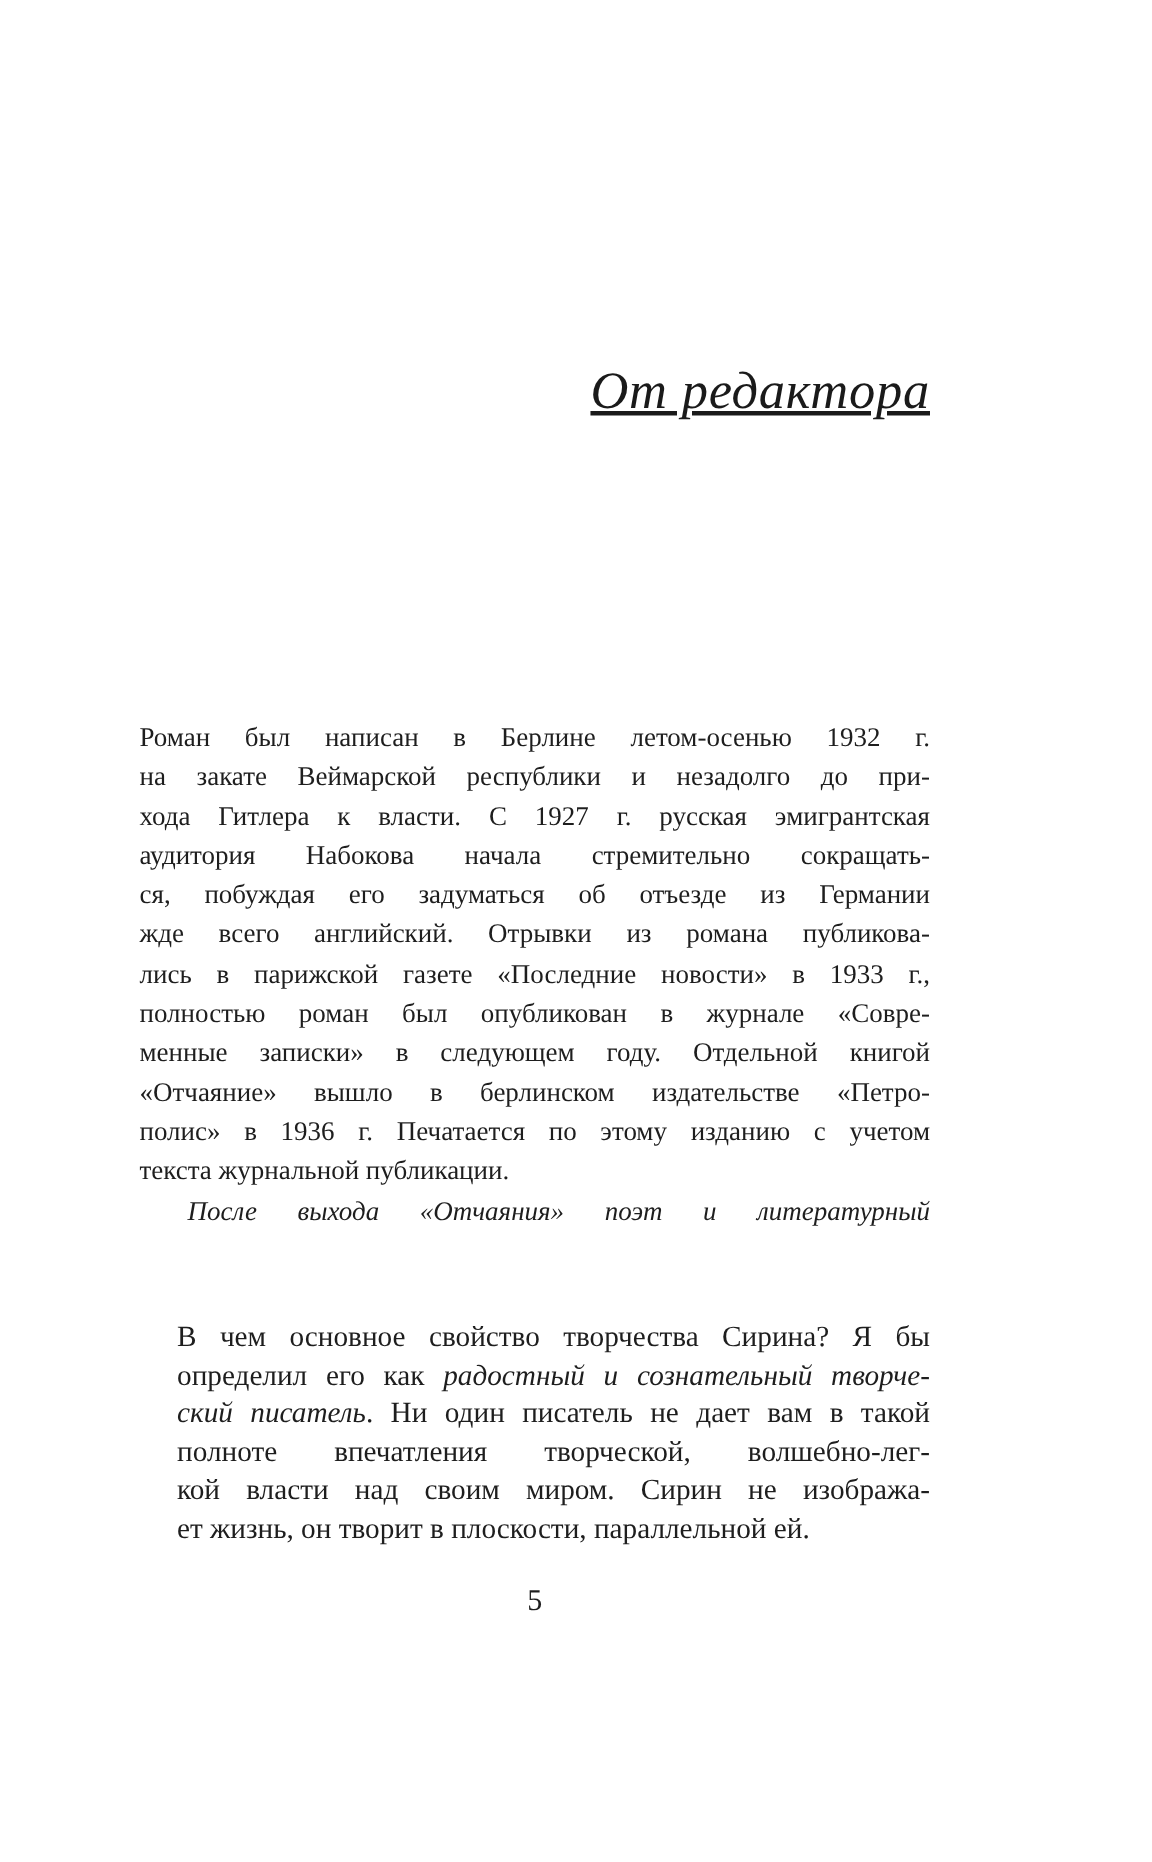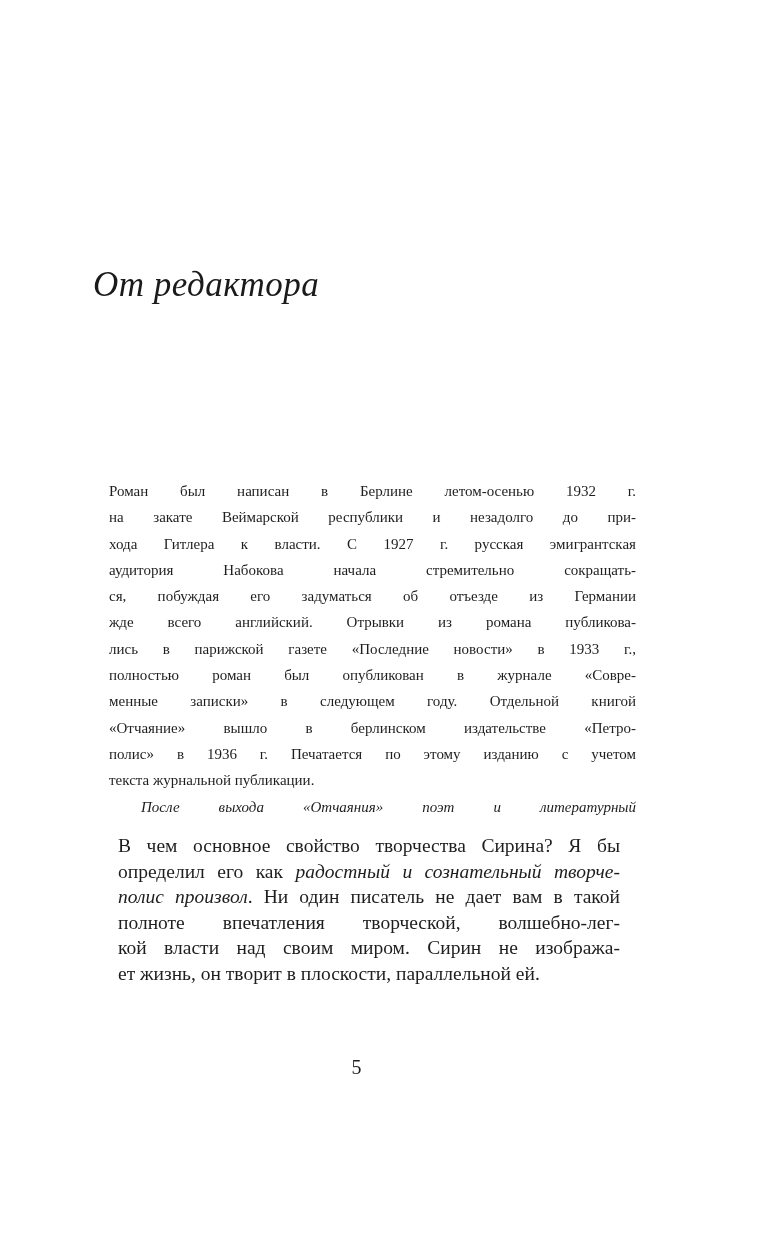--- a/index.html
+++ b/index.html
@@ -11,39 +11,40 @@
     position: relative;
     overflow: hidden;
   }
   .page {
     position: absolute; left: 0; top: 0;
     width: 768px; height: 1241px;
     background: #ffffff;
   }
   .title {
     position: absolute;
-    left: 93px; width: 527px; top: 264px;
-    text-align: left;
+    left: 93px; width: 527px; top: 240px;
+    text-align: right;
     font-size: 35px;
     line-height: 1.2;
     font-style: italic;
     font-weight: normal;
     color: #1a1a1a;
     letter-spacing: 0.5px;
+    text-decoration: underline;
   }
   .body-text {
     position: absolute;
-    left: 109px; width: 527px; top: 478px;
-    font-size: 15px;
+    left: 93px; width: 527px; top: 478px;
+    font-size: 18px;
     line-height: 26.3px;
     color: #1e1e1e;
   }
   .quote-block {
     position: absolute;
-    left: 118px; width: 502px; top: 833px;
+    left: 118px; width: 502px; top: 879px;
     font-size: 19.5px;
     line-height: 25.5px;
     color: #1e1e1e;
   }
   .line {
     text-align: justify;
     text-align-last: justify;
     white-space: normal;
   }
   .line.end { text-align-last: left; }
@@ -75,20 +76,20 @@
       <div class="line">менные записки» в следующем году. Отдельной книгой</div>
       <div class="line">«Отчаяние» вышло в берлинском издательстве «Петро-</div>
       <div class="line">полис» в 1936 г. Печатается по этому изданию с учетом</div>
       <div class="line end">текста журнальной публикации.</div>
       <div class="line indent">После выхода «Отчаяния» поэт и литературный</div>
     </div>
 
   <div class="quote-block">
       <div class="line"><span>В чем основное свойство творчества Сирина? Я бы</span></div>
       <div class="line"><span>определил его как </span><span class="it">радостный и сознательный творче-</span></div>
-      <div class="line"><span class="it">полис произвол</span><span>. Ни один писатель не дает вам в такой</span></div>
+      <div class="line"><span class="it">ский писатель</span><span>. Ни один писатель не дает вам в такой</span></div>
       <div class="line"><span>полноте впечатления творческой, волшебно-лег-</span></div>
       <div class="line"><span>кой власти над своим миром. Сирин не изобража-</span></div>
       <div class="line end"><span>ет жизнь, он творит в плоскости, параллельной ей.</span></div>
     </div>
 
   <div class="folio">5</div>
 </div>
 
 </body></html>

